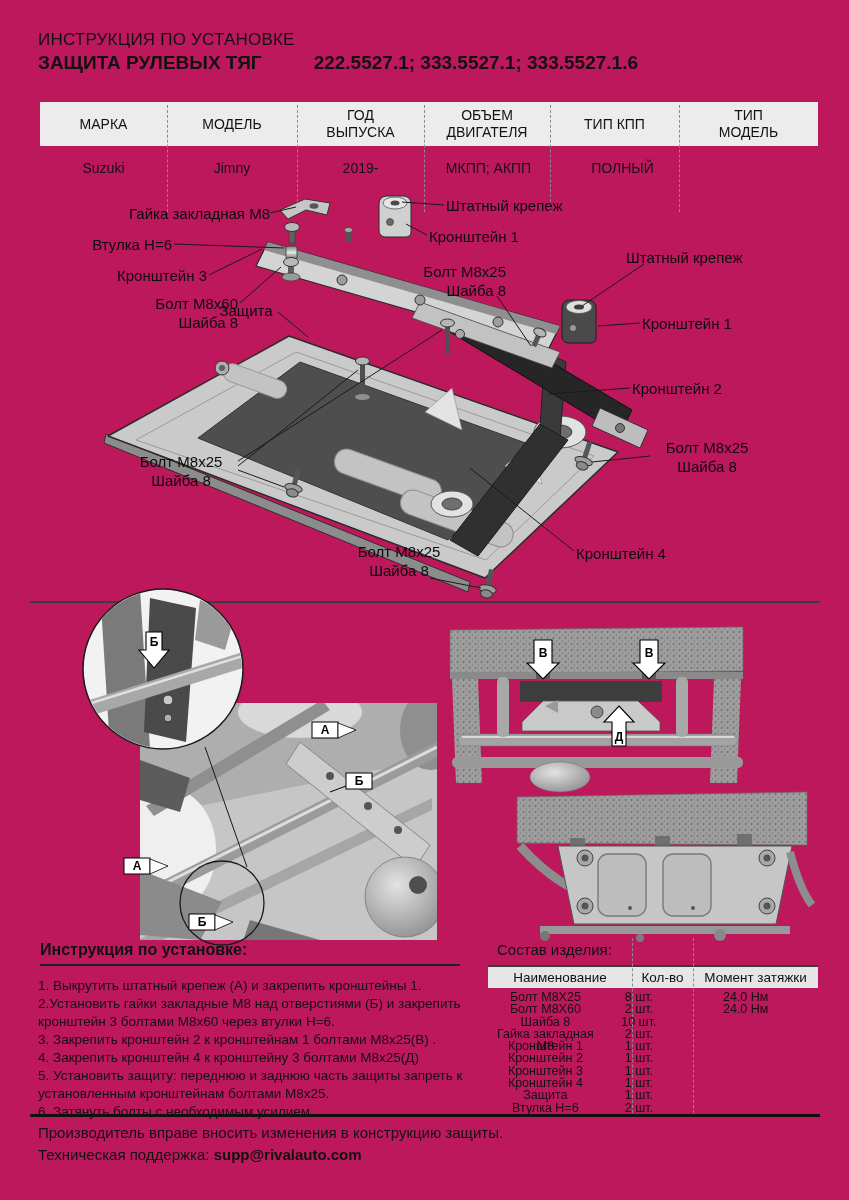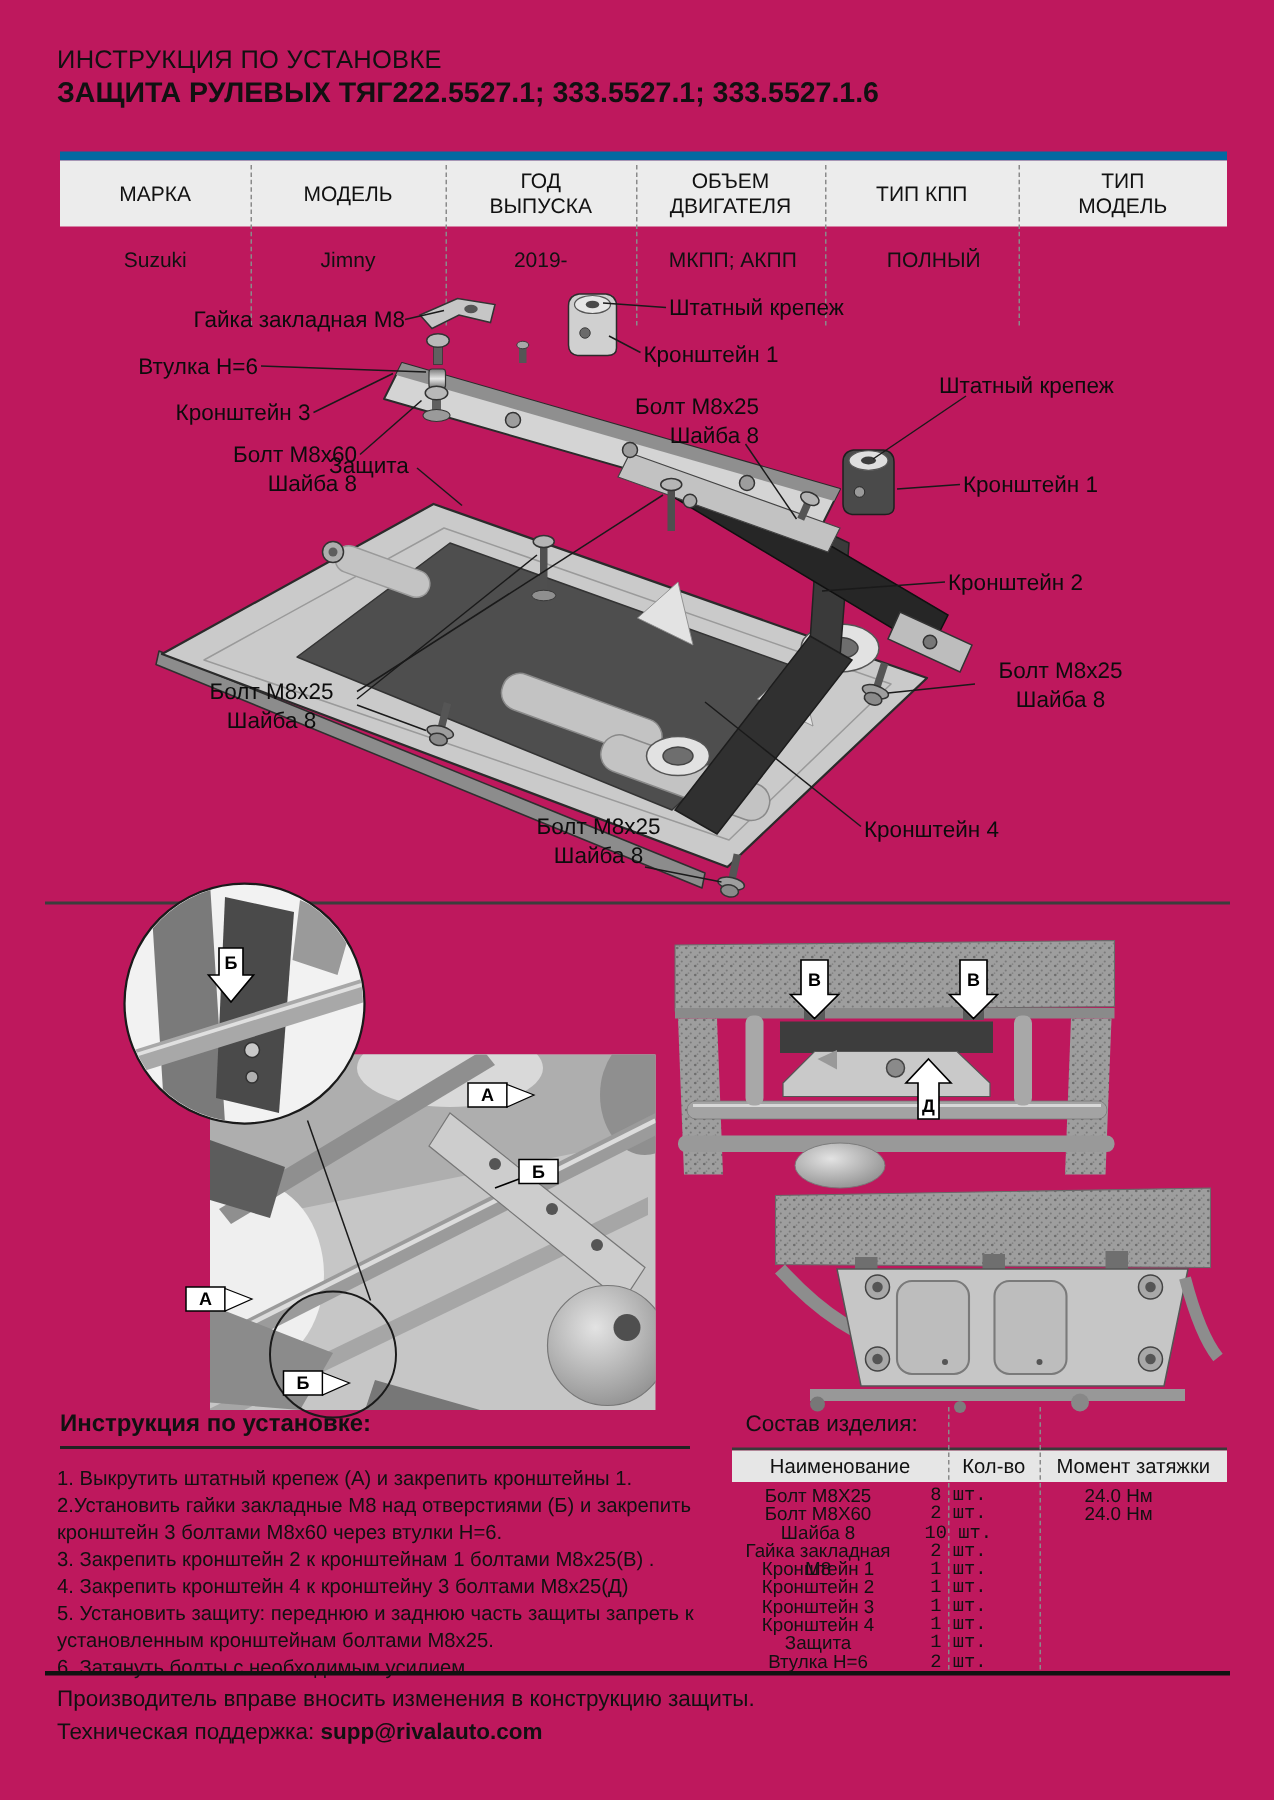--- a/index.html
+++ b/index.html
@@ -3,23 +3,23 @@
 <meta charset="utf-8">
 <style>
   html,body { margin:0; padding:0; background:#fff; }
   .page {
     position:relative; width:849px; height:1200px; margin:0 auto;
     background:#be185d; color:#111; overflow:hidden;
     font-family:"Liberation Sans", sans-serif;
   }
   
   .doc-type { position:absolute; left:38px; top:30px; font-size:17px; letter-spacing:0.2px; }
-  .title-row { position:absolute; left:38px; top:52px; display:flex; font-size:19px; font-weight:bold; }
+  .title-row { position:absolute; left:38px; top:52px; display:flex; gap:52px; font-size:19px; font-weight:bold; }
   
-  .spec { position:absolute; left:40px; top:101px; width:778px; border-top:6px solid #0369a1; }
+  .spec { position:absolute; left:40px; top:101px; width:778px; border-top:1px solid #0369a1; }
   .spec-row { display:flex; }
   .spec-row.head { background:#ececec; }
   .spec-cell {
     display:flex; align-items:center; justify-content:center; text-align:center;
     min-height:44px; font-size:14px; line-height:1.2; box-sizing:border-box;
     padding:2px 6px; white-space:pre-line;
   }
   .vsep { position:absolute; top:3px; height:107px; width:0; border-left:1px dashed #8a8a8a; }
   
   .diagram { position:absolute; left:0; top:190px; width:849px; height:412px; }
@@ -35,21 +35,21 @@
   
   .parts-title { position:absolute; left:497px; top:941px; font-size:15px; font-weight:normal; }
   .parts-headrule { position:absolute; left:488px; top:965px; width:330px; height:2px; background:#3a3a3a; }
   .parts-head { position:absolute; left:488px; top:967px; width:330px; height:21px; background:#e6e6e6; display:flex; align-items:center; font-size:13.5px; }
   .ph-c1 { width:144px; text-align:center; }
   .ph-c2 { width:61px;  text-align:center; }
   .ph-c3 { width:125px; text-align:center; }
   .parts-rows { position:absolute; left:488px; top:991px; width:330px; font-size:12.5px; }
   .prow { display:flex; height:12.3px; line-height:12.3px; }
   .pc1 { width:144px; text-align:center; padding-right:10px; box-sizing:border-box; }
-  .pc2 { width:61px;  text-align:center;font-family:Liberation Mono, monospace; }
+  .pc2 { width:61px;  text-align:center; }
   .pc3 { width:125px; text-align:left; padding-left:14px; box-sizing:border-box;margin-left:44px; }
   .pdash { position:absolute; width:0; border-left:1px dashed #8a8a8a; top:938px; height:175px; }
   .bottom-rule { position:absolute; left:30px; top:1114px; width:790px; height:3px; background:#111; }
   .foot1 { position:absolute; left:38px; top:1124px; font-size:15px; }
   .foot2 { position:absolute; left:38px; top:1146px; font-size:15px; }
   .foot2 b { font-weight:bold; }
   svg text.mk { font-family:"Liberation Sans", sans-serif; font-size:12px; font-weight:bold; fill:#000; text-anchor:middle; }
 </style>
 </head>
 <body>

